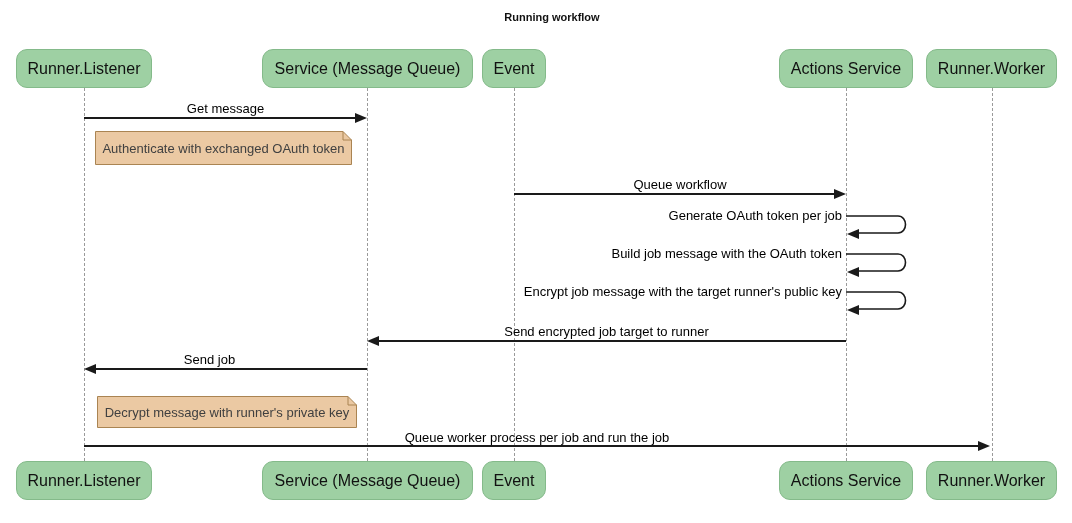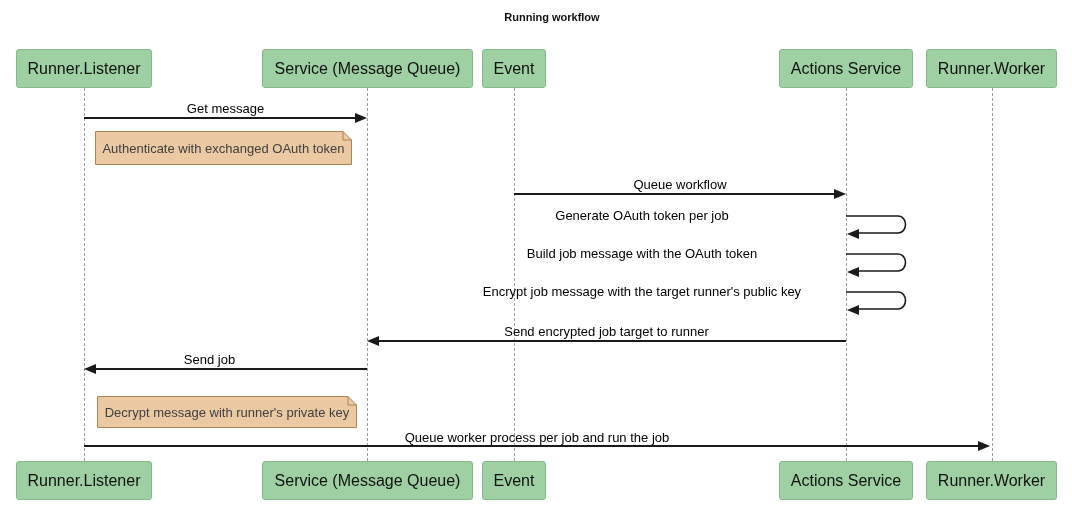--- a/index.html
+++ b/index.html
@@ -9,28 +9,28 @@
   }
   .title{
     position:absolute;left:0;top:11px;width:1072px;text-align:center;
     font-size:11px;font-weight:bold;color:#111;padding-left:16px;
   }
   .lifeline{
     position:absolute;width:0;border-left:1px dashed #9a9a9a;
   }
   .actor{
     position:absolute;height:39px;background:#9ED0A3;border:1px solid #84ba8a;
-    border-radius:3px;box-sizing:border-box;display:flex;align-items:center;
+    border-radius:11px;box-sizing:border-box;display:flex;align-items:center;
     justify-content:center;font-size:16px;color:#111;white-space:nowrap;
   }
   .msg-label{
     position:absolute;height:16px;line-height:16px;font-size:13px;
     text-align:center;white-space:nowrap;color:#000000;
   }
-  .msg-label.right{}
+  .msg-label.right{text-align:right;}
   .msg-line{
     position:absolute;height:1.6px;background:#1a1a1a;
   }
   .head{
     position:absolute;width:0;height:0;
     border-top:5px solid transparent;border-bottom:5px solid transparent;
   }
   .head.r{border-left:12px solid #1a1a1a;}
   .head.l{border-right:12px solid #1a1a1a;}
   .loop-svg{position:absolute;}

